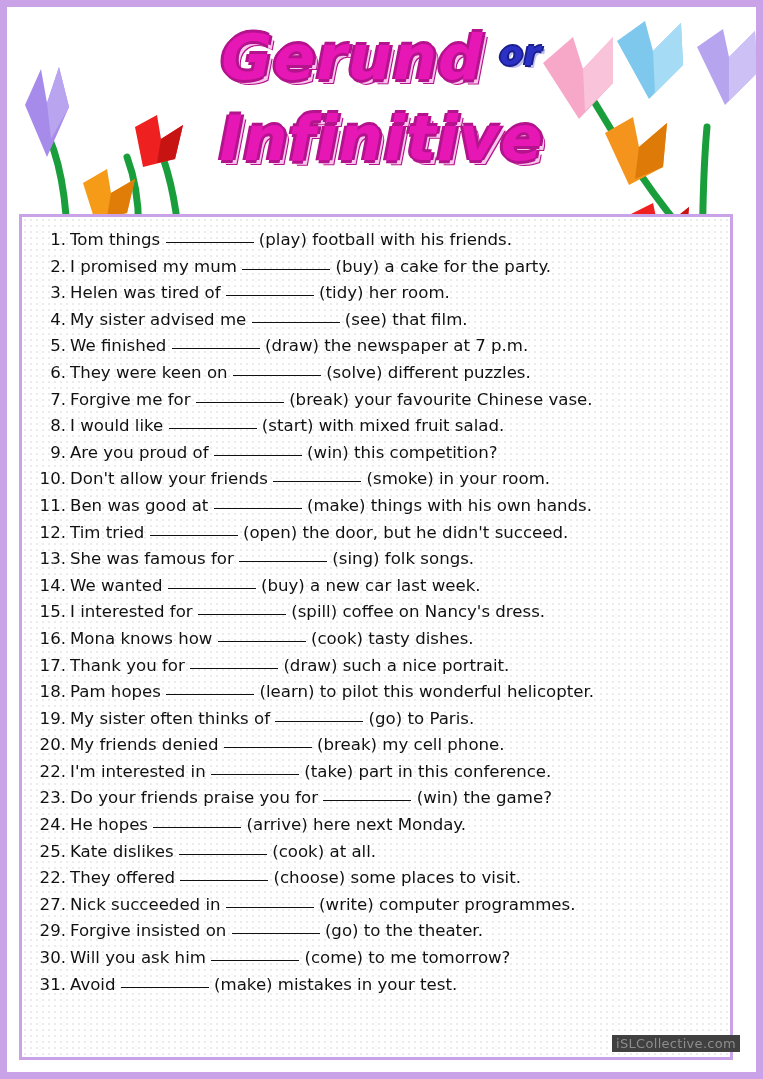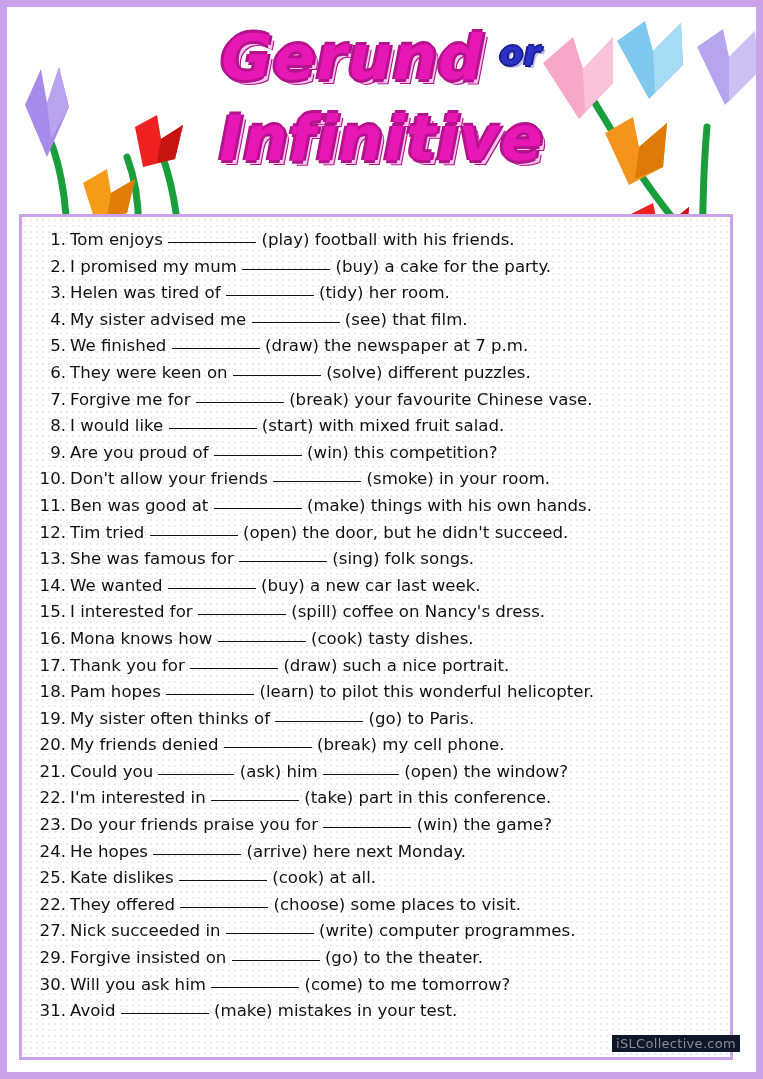--- a/index.html
+++ b/index.html
@@ -129,21 +129,21 @@
     vertical-align: 2px;
   }
   .b-l { width: 88px; }
   .b-s { width: 76px; }
 
   
   .credit {
     position: absolute;
     right: 16px;
     bottom: 20px;
-    background: #0f172a;
+    background: #404040;
     color: #8d8d8d;
     font-family: "DejaVu Sans", sans-serif;
     font-size: 13px;
     letter-spacing: .3px;
     padding: 1px 4px;
   }
 </style>
 </head>
 <body>
 
@@ -212,41 +212,40 @@
         <span class="tword">Gerund</span><span class="tword or">or</span>
       </div>
       <div class="title-line2">
         <span class="tword">Infinitive</span>
       </div>
     </div>
 
     <div class="ex-box">
       <div class="dotgrid"></div>
       <ol class="items" id="items">
-          <li><span class="num">1.</span><span>Tom enjoys</span> <span class="blank b-l"></span> <span>(play) football with his friends.</span></li>
+          <li><span class="num">1.</span><span>Tom things</span> <span class="blank b-l"></span> <span>(play) football with his friends.</span></li>
           <li><span class="num">2.</span><span>I promised my mum</span> <span class="blank b-l"></span> <span>(buy) a cake for the party.</span></li>
           <li><span class="num">3.</span><span>Helen was tired of</span> <span class="blank b-l"></span> <span>(tidy) her room.</span></li>
           <li><span class="num">4.</span><span>My sister advised me</span> <span class="blank b-l"></span> <span>(see) that film.</span></li>
           <li><span class="num">5.</span><span>We finished</span> <span class="blank b-l"></span> <span>(draw) the newspaper at 7 p.m.</span></li>
           <li><span class="num">6.</span><span>They were keen on</span> <span class="blank b-l"></span> <span>(solve) different puzzles.</span></li>
           <li><span class="num">7.</span><span> Forgive me for</span> <span class="blank b-l"></span> <span>(break) your favourite Chinese vase.</span></li>
           <li><span class="num">8.</span><span> I would like</span> <span class="blank b-l"></span> <span>(start) with mixed fruit salad.</span></li>
           <li><span class="num">9.</span><span>Are you proud of</span> <span class="blank b-l"></span> <span>(win) this competition?</span></li>
           <li><span class="num">10.</span><span>Don't allow your friends</span> <span class="blank b-l"></span> <span>(smoke) in your room.</span></li>
           <li><span class="num">11.</span><span>Ben was good at</span> <span class="blank b-l"></span> <span>(make) things with his own hands.</span></li>
           <li><span class="num">12.</span><span>Tim tried</span> <span class="blank b-l"></span> <span>(open) the door, but he didn't succeed.</span></li>
           <li><span class="num">13.</span><span>She was famous for</span> <span class="blank b-l"></span> <span>(sing) folk songs.</span></li>
           <li><span class="num">14.</span><span>We wanted</span> <span class="blank b-l"></span> <span>(buy) a new car last week.</span></li>
           <li><span class="num">15.</span><span>I interested for</span> <span class="blank b-l"></span> <span>(spill) coffee on Nancy's dress.</span></li>
           <li><span class="num">16.</span><span>Mona knows how</span> <span class="blank b-l"></span> <span>(cook) tasty dishes.</span></li>
           <li><span class="num">17.</span><span>Thank you for</span> <span class="blank b-l"></span> <span>(draw) such a nice portrait.</span></li>
           <li><span class="num">18.</span><span>Pam hopes</span> <span class="blank b-l"></span> <span>(learn) to pilot this wonderful helicopter.</span></li>
           <li><span class="num">19.</span><span>My sister often thinks of</span> <span class="blank b-l"></span> <span>(go) to Paris.</span></li>
           <li><span class="num">20.</span><span>My friends denied</span> <span class="blank b-l"></span> <span>(break) my cell phone.</span></li>
-          <li><span class="num">21.</span><span>Could you</span> <span class="blank b-s"></span> <span>(ask) him</span> <span class="blank b-s"></span> <span>(open) the window?</span></li>
           <li><span class="num">22.</span><span>I'm interested in</span> <span class="blank b-l"></span> <span>(take) part in this conference.</span></li>
           <li><span class="num">23.</span><span>Do your friends praise you for</span> <span class="blank b-l"></span> <span>(win) the game?</span></li>
           <li><span class="num">24.</span><span>He hopes</span> <span class="blank b-l"></span> <span>(arrive) here next Monday.</span></li>
           <li><span class="num">25.</span><span>Kate dislikes</span> <span class="blank b-l"></span> <span>(cook) at all.</span></li>
           <li><span class="num">22.</span><span>They offered</span> <span class="blank b-l"></span> <span>(choose) some places to visit.</span></li>
           <li><span class="num">27.</span><span>Nick succeeded in</span> <span class="blank b-l"></span> <span>(write) computer programmes.</span></li>
           <li><span class="num">29.</span><span>Forgive insisted on</span> <span class="blank b-l"></span> <span>(go) to the theater.</span></li>
           <li><span class="num">30.</span><span>Will you ask him</span> <span class="blank b-l"></span> <span>(come) to me tomorrow?</span></li>
           <li><span class="num">31.</span><span>Avoid</span> <span class="blank b-l"></span> <span>(make) mistakes in your test.</span></li>
         </ol>

